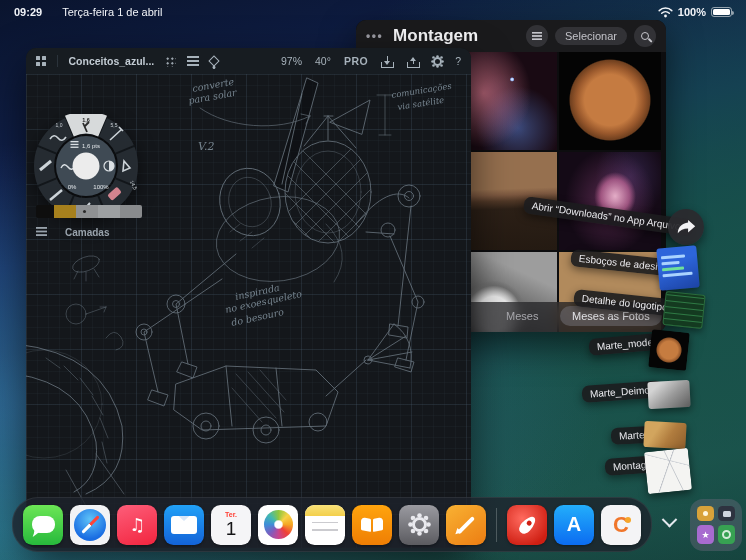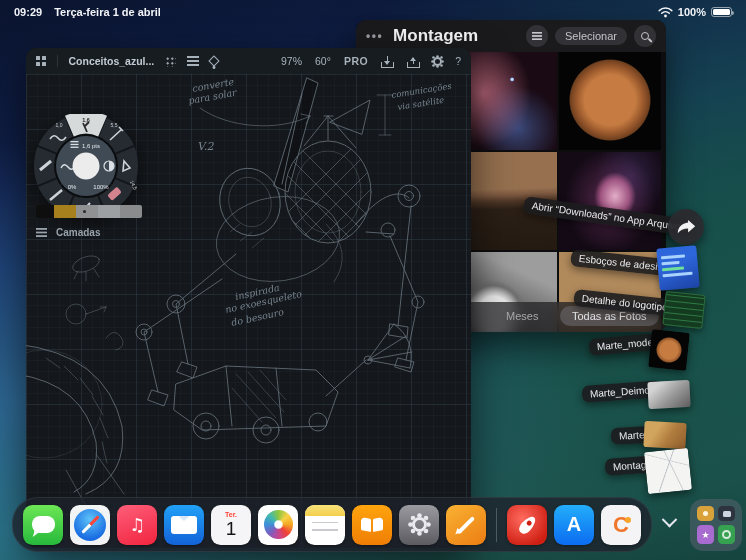--- a/index.html
+++ b/index.html
@@ -89,21 +89,21 @@
       linear-gradient(90deg, rgba(96,122,152,.14) 1px, transparent 1px),
       linear-gradient(rgba(96,122,152,.06) 1px, transparent 1px),
       linear-gradient(90deg, rgba(96,122,152,.06) 1px, transparent 1px);
     background-size:55px 55px, 55px 55px, 11px 11px, 11px 11px; }
   .sketch { position:absolute; inset:0; pointer-events:none; }
   .wheel { position:absolute; left:8px; top:40px; width:104px; height:104px; z-index:5;
     filter:drop-shadow(0 5px 9px rgba(0,0,0,.55)); }
   .palette { position:absolute; left:10px; top:131px; display:flex; height:13px; z-index:5; border-radius:2px; overflow:hidden; }
   .palette i { height:100%; position:relative; }
   .palette .dot::after { content:''; position:absolute; left:7px; top:5px; width:3px; height:3px; border-radius:50%; background:#2a2a2a; }
-  .layers-row { position:absolute; left:10px; top:153px; display:flex; align-items:center; gap:9px; z-index:5; }
+  .layers-row { position:absolute; left:10px; top:153px; display:flex; gap:18px; z-index:5; }
   .layers-glyph { width:11px; height:9px; background:linear-gradient(#98a2ab 1.8px, transparent 1.8px); background-size:100% 3.6px; }
   .layers-label { color:#98a2ab; font-size:10px; font-weight:700; }
 
   
   .pill { position:absolute; z-index:5; background:rgba(28,28,30,.9); color:#ececf0; font-size:10px;
     padding:3px 8px; border-radius:7px; white-space:nowrap; box-shadow:0 3px 8px rgba(0,0,0,.45); transform-origin:left center; }
   .thumb { position:absolute; z-index:5; box-shadow:0 3px 8px rgba(0,0,0,.5); border-radius:3px; }
   .th-mars { background:radial-gradient(circle 13px at 50% 50%, #c67c40 0 68%, #93562a 92%, transparent 100%) #050505; }
   .th-deimos { background:linear-gradient(140deg, #d3d3d3 0 20%, #9a9a9a 55%, #5c5c5c 100%); }
   .th-map { background:linear-gradient(120deg, #d2a55e 0 30%, #b07c3e 60%, #8f5f2c 100%); }
@@ -185,21 +185,21 @@
   .al-purple { background:#a86bd0; color:#fff; font-size:9px; font-family:"DejaVu Sans",sans-serif; }
   .al-green { background:#37a152; } .al-green i { width:9px; height:9px; border-radius:50%; border:2px solid #d4ecd9; }
 </style>
 </head>
 <body>
 
 <div class="screen">
 
   <div class="status-bar">
     <span>09:29</span>
-    <span style="margin-left:12px; font-weight:700;">Terça-feira 1 de abril</span>
+    <span style="margin-left:20px; font-weight:400;">Terça-feira 1 de abril</span>
     <div class="sb-right">
       <svg width="15" height="11" viewBox="0 0 15 11">
         <path d="M1.2 3.6 a9 9 0 0 1 12.6 0" stroke="#f2f4f8" stroke-width="1.5" fill="none" stroke-linecap="round"></path>
         <path d="M3.7 6.2 a5.6 5.6 0 0 1 7.6 0" stroke="#f2f4f8" stroke-width="1.5" fill="none" stroke-linecap="round"></path>
         <circle cx="7.5" cy="9" r="1.4" fill="#f2f4f8"></circle>
       </svg>
       <span>100%</span>
       <span class="battery"></span>
     </div>
   </div>
@@ -224,40 +224,40 @@
       <div class="ph ph-mars"></div>
       <div class="ph ph-hidden"></div>
       <div class="ph ph-desert"></div>
       <div class="ph ph-orion"></div>
       <div class="ph ph-hidden"></div>
       <div class="ph ph-observatory"></div>
       <div class="ph ph-caravan"></div>
     </div>
     <div class="ph-tabbar">
       <span class="tab-meses">Meses</span>
-      <span class="tab-all">Todas as Fotos</span>
+      <span class="tab-all">Meses as Fotos</span>
     </div>
   </div>
 
   <div class="win-draw">
     <div class="dtoolbar">
       <span class="sq4">
           <i></i>
           <i></i>
           <i></i>
           <i></i>
         </span>
       <span class="sep"></span>
       <span class="dtitle">Conceitos_azul...</span>
       <span class="dots9"></span>
       <span class="lines3"></span>
       <span class="vect"></span>
       <div class="tb-right">
         <span>97%</span>
-        <span>60°</span>
+        <span>40°</span>
         <span class="pro">PRO</span>
         <span class="tray-ic down">
             <span class="stem"></span>
             <span class="head"></span>
           </span>
         <span class="tray-ic up">
             <span class="stem"></span>
             <span class="head"></span>
           </span>
         <span class="gear-s"></span>

